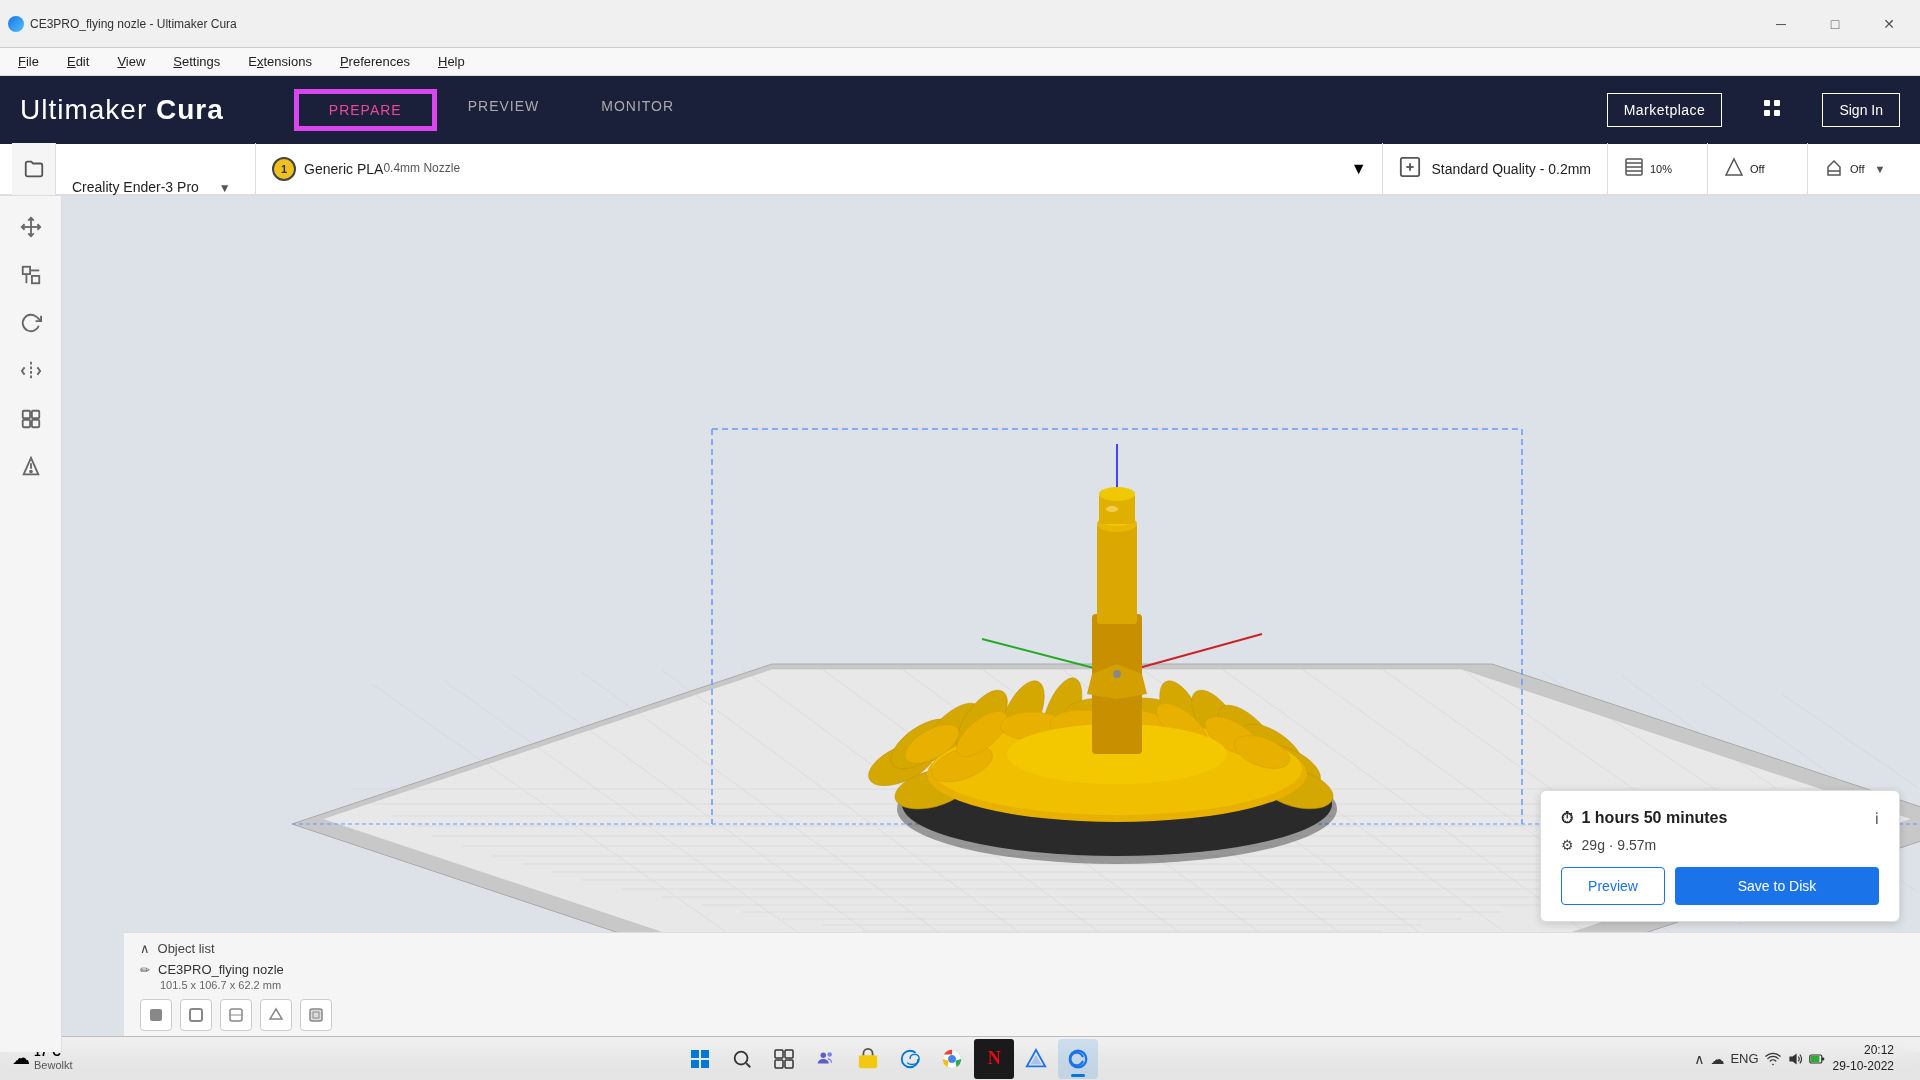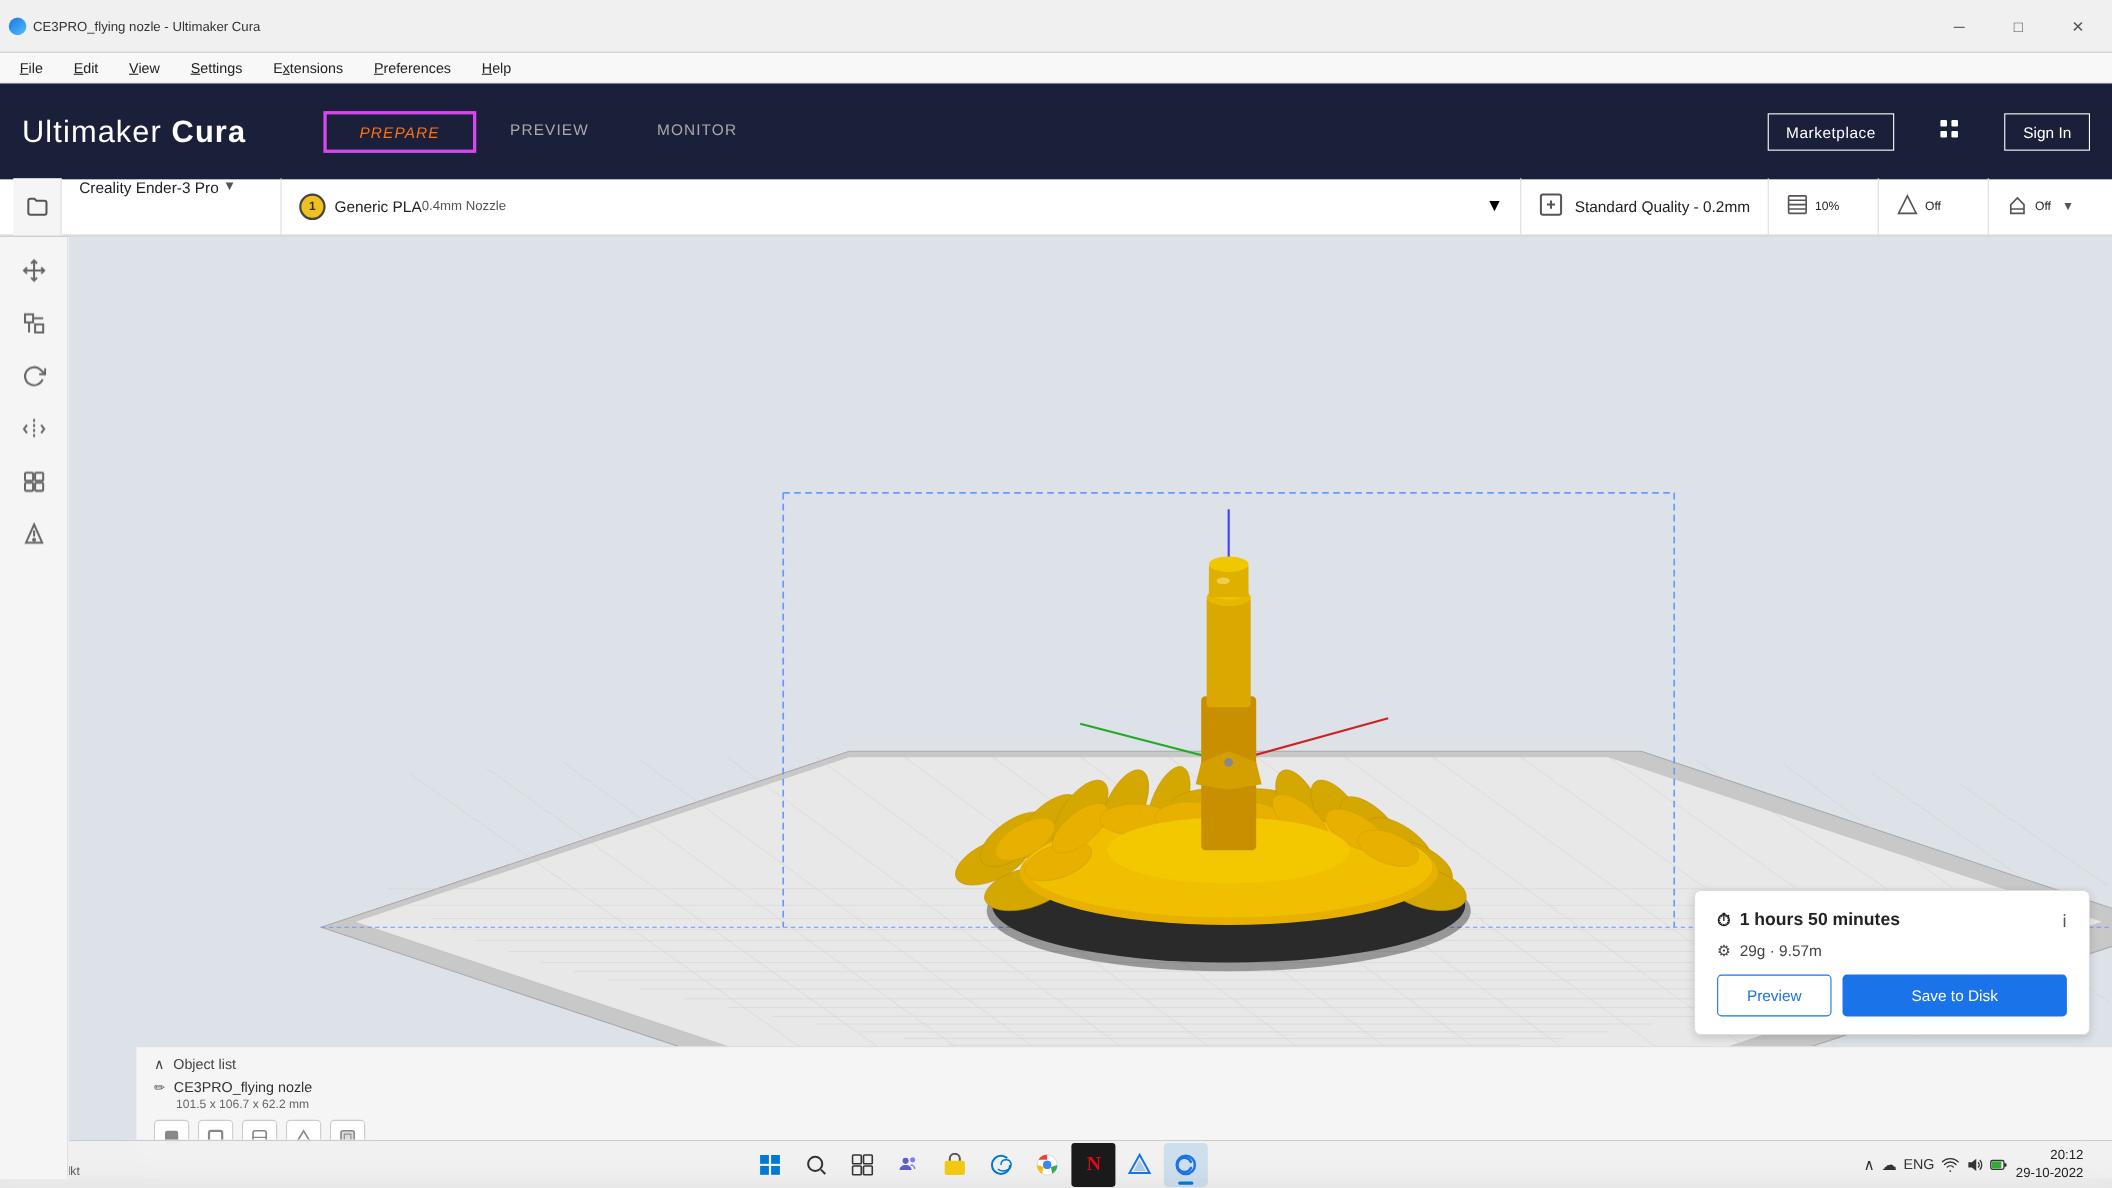--- a/index.html
+++ b/index.html
@@ -61,21 +61,21 @@
       padding: 2px 10px;
       font-size: 13px;
       color: #222;
       cursor: pointer;
       border-radius: 3px;
     }
     #menubar .menu-item .underline { text-decoration: underline; }
 
     
     #appheader {
-      height: 87px;
+      height: 68px;
       background: #1a1f3a;
       display: flex;
       align-items: center;
       padding: 0 20px;
       gap: 30px;
     }
     #appheader .logo {
       font-size: 28px;
       color: white;
       font-weight: 300;
@@ -92,24 +92,23 @@
       padding: 8px 30px;
       font-size: 14px;
       color: #aaa;
       cursor: pointer;
       letter-spacing: 1px;
       text-transform: uppercase;
       font-weight: 500;
       border: 1px solid transparent;
     }
     #appheader .nav-tab.active {
-      color: #f97316;
-      border: 3px solid #d946ef;
+      color: #ec4899;
+      border: 5px solid #d946ef;
       background: transparent;
-      font-style: italic;
     }
     #appheader .spacer { flex: 1; }
     #appheader .marketplace-btn {
       padding: 8px 16px;
       border: 1px solid white;
       color: white;
       background: transparent;
       font-size: 14px;
       cursor: pointer;
       letter-spacing: 0.5px;
@@ -144,21 +143,21 @@
     #printerbar .folder-btn {
       width: 44px; height: 52px;
       display: flex; align-items: center; justify-content: center;
       background: #f5f5f5;
       border-right: 1px solid #ddd;
       cursor: pointer;
       font-size: 18px;
       color: #555;
     }
     #printerbar .printer-select {
-      display: flex; align-items: flex-start; gap: 4px;
+      display: flex; align-items: flex-end; gap: 20px;
       padding: 0 16px;
       height: 52px;
       border-right: 1px solid #ddd;
       cursor: pointer;
       min-width: 200px;
     }
     #printerbar .printer-select .name { font-size: 14px; color: #222; font-weight: 500; }
     #printerbar .printer-select .chevron { color: #555; font-size: 12px; }
     #printerbar .material-select {
       display: flex; align-items: center; gap: 8px;

